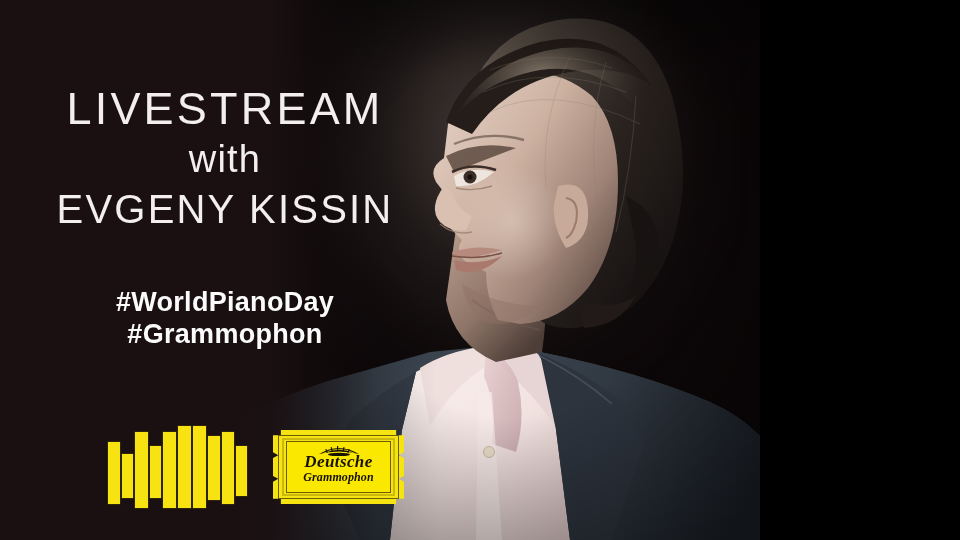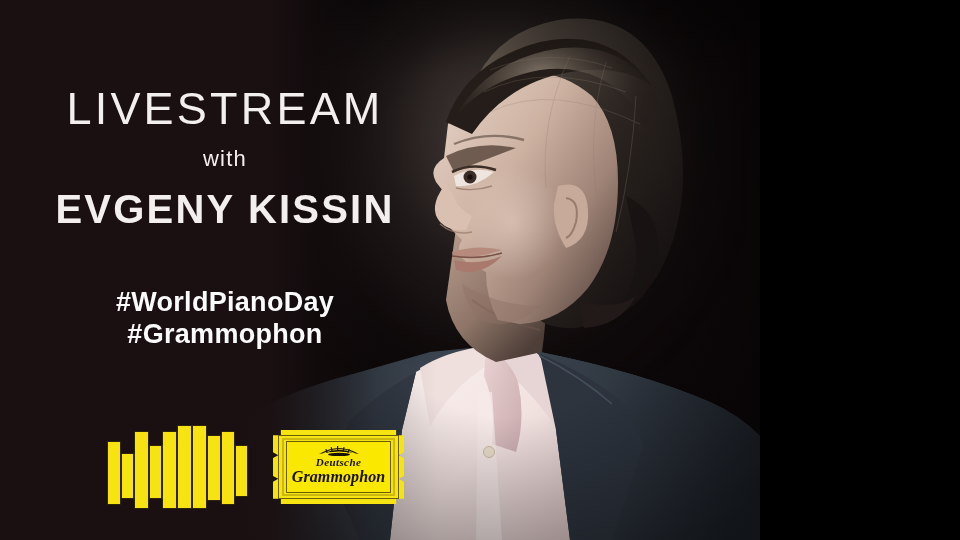--- a/index.html
+++ b/index.html
@@ -63,26 +63,26 @@
     position:absolute;left:0;top:84px;width:450px;
     text-align:center;
     color:#f2efee;
   }
   .hl-1{
     font-size:45px;line-height:50px;
     font-weight:300;letter-spacing:3.2px;
     white-space:nowrap;
   }
   .hl-2{
-    font-size:22px;line-height:50px;
+    font-size:38px;line-height:50px;
     font-weight:300;letter-spacing:1.2px;
   }
   .hl-3{
     font-size:40px;line-height:50px;
-    font-weight:700;letter-spacing:2.2px;
+    font-weight:400;letter-spacing:2.2px;
     white-space:nowrap;
   }
 
   .tags{
     position:absolute;left:0;top:286px;width:450px;
     text-align:center;color:#fbfbfb;
   }
   .tag{
     font-size:27px;line-height:32px;
     font-weight:bold;
@@ -138,22 +138,22 @@
     position:absolute;left:50%;top:13px;
     transform:translateX(-50%);
     width:46px;height:13px;
   }
   .dg-words{
     position:absolute;left:0;right:0;top:26px;
     text-align:center;color:#171200;
     font-family:"Liberation Serif", serif;
     font-style:italic;font-weight:bold;
   }
-  .dg-w1{font-size:11px;line-height:12px;letter-spacing:.4px;}
-  .dg-w2{font-size:16px;line-height:18px;letter-spacing:.1px;}
+  .dg-w1{font-size:17px;line-height:12px;letter-spacing:.4px;}
+  .dg-w2{font-size:12px;line-height:18px;letter-spacing:.1px;}
 
   .sr{position:absolute;width:1px;height:1px;overflow:hidden;clip:rect(0 0 0 0);}
 </style>
 </head>
 <body>
 
 <div id="poster">
 
   <div class="photo">
     <div class="halo"></div>

